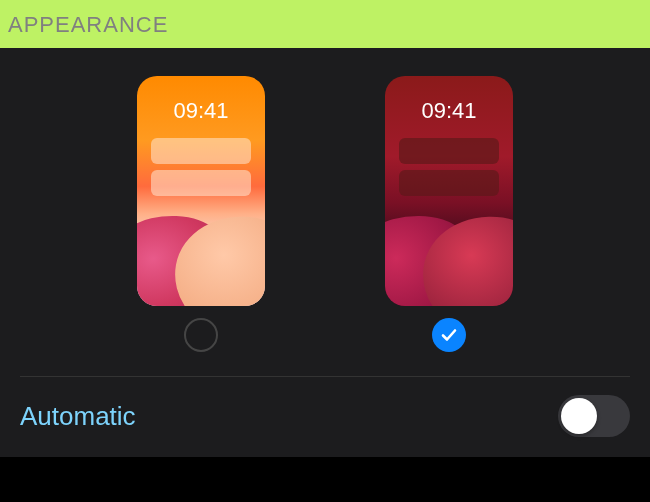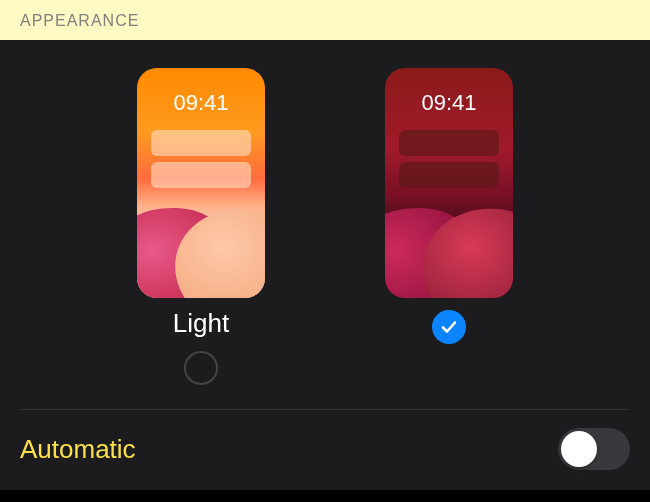--- a/index.html
+++ b/index.html
@@ -4,26 +4,26 @@
   <style>
     * { margin: 0; padding: 0; box-sizing: border-box; }
     body {
       width: 650px;
       height: 502px;
       background: #000;
       font-family: -apple-system, BlinkMacSystemFont, "Segoe UI", Helvetica, Arial, sans-serif;
       overflow: hidden;
     }
     .header {
-      padding: 12px 20px 10px 20px;
+      padding: 12px 20px 10px 8px;
       color: #808080;
-      font-size: 16px;
+      font-size: 22px;
       letter-spacing: 1px;
       text-transform: uppercase;
-      background: #fef9c3;
+      background: #bef264;
     }
     .panel {
       background: #1c1c1e;
       width: 100%;
     }
     .options-row {
       display: flex;
       justify-content: center;
       gap: 120px;
       padding: 28px 0 24px 0;
@@ -149,21 +149,21 @@
       background: #333;
       margin: 0 20px 0 20px;
     }
     .auto-row {
       display: flex;
       align-items: center;
       justify-content: space-between;
       padding: 18px 20px 20px 20px;
     }
     .auto-label {
-      color: #fde047;
+      color: #7dd3fc;
       font-size: 26px;
       font-weight: 300;
     }
     .toggle {
       width: 72px;
       height: 42px;
       background: #39393d;
       border-radius: 21px;
       position: relative;
       cursor: pointer;
@@ -191,21 +191,20 @@
 
     <div class="option">
       <div class="phone-preview phone-light">
         <div class="phone-time">09:41</div>
         <div class="notif notif1"></div>
         <div class="notif notif2"></div>
         <div class="swoop-light"></div>
         <div class="blob-light-left"></div>
         <div class="blob-light-right"></div>
       </div>
-      <div class="option-label">Light</div>
       <div class="radio radio-unselected"></div>
     </div>
 
     <div class="option">
       <div class="phone-preview phone-dark">
         <div class="phone-time">09:41</div>
         <div class="notif notif1"></div>
         <div class="notif notif2"></div>
         <div class="swoop-dark"></div>
         <div class="blob-dark-left"></div>

